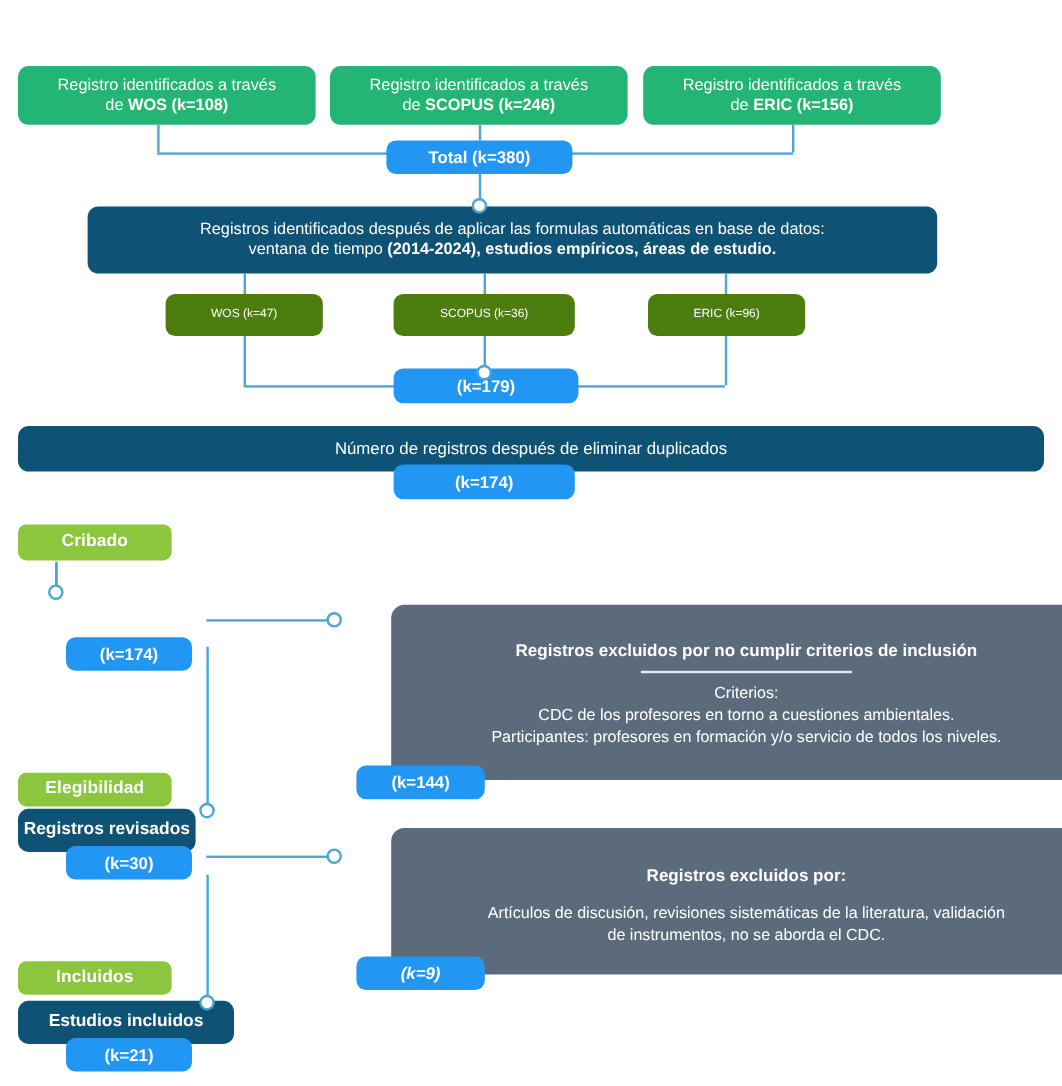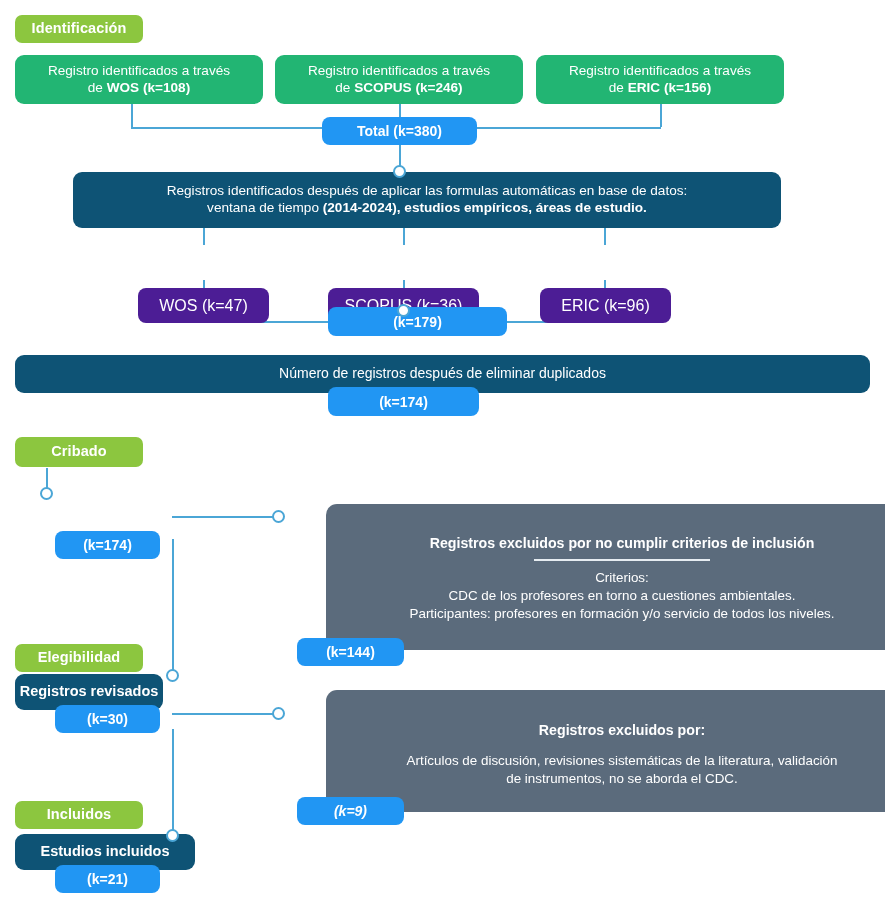--- a/index.html
+++ b/index.html
@@ -46,25 +46,24 @@
   .green {
     background: #22B573;
     border-radius: 9px;
     font-size: 13.6px;
     font-weight: normal;
     padding: 4px 8px;
     z-index: 4;
   }
   .green b { font-weight: bold; }
   .green-sm {
-    background: #4c1d95;
+    background: #4d7c0f;
     border-radius: 8px;
-    font-size: 16px;
+    font-size: 10px;
     z-index: 4;
-    margin-top: 43px;
   }
 
   
   .teal {
     background: #0E5375;
     border-radius: 9px;
     font-size: 13.6px;
     padding: 5px 12px;
     z-index: 4;
   }
@@ -177,21 +176,20 @@
   <div class="dot" style="left:166px; top:829px;"></div>
 
   <div class="ln lnh" style="left:172px; top:516px; width:110px;"></div>
   <div class="dot" style="left:272px; top:510px;"></div>
 
   <div class="ln lnh" style="left:172px; top:713px; width:110px;"></div>
   <div class="dot" style="left:272px; top:707px;"></div>
 
   <div class="ln lnv" style="left:46px; top:468px; height:26px;"></div>
 
-  <div class="node stage" style="left:15px; top:15px; width:128px; height:28px;">Identificación</div>
 
   <div class="node stage" style="left:15px; top:437px; width:128px; height:30px;">Cribado</div>
 
   <div class="node stage" style="left:15px; top:644px; width:128px; height:28px;">Elegibilidad</div>
 
   <div class="node stage" style="left:15px; top:801px; width:128px; height:28px;">Incluidos</div>
 
   <div class="node green" style="left:15px; top:55px; width:248px; height:49px;">
     <span>
       <span>Registro identificados a través</span><br>
@@ -221,21 +219,21 @@
       <span>ventana de tiempo </span><b>(2014-2024), estudios empíricos, áreas de estudio.</b>
     </span>
   </div>
 
   <div class="node green-sm" style="left:138px; top:245px; width:131px; height:35px;">WOS (k=47)</div>
 
   <div class="node green-sm" style="left:328px; top:245px; width:151px; height:35px;">SCOPUS (k=36)</div>
 
   <div class="node green-sm" style="left:540px; top:245px; width:131px; height:35px;">ERIC (k=96)</div>
 
-  <div class="pill" style="left:328px; top:307px; width:179px; height:29px;">(k=179)</div>
+  <div class="pill" style="left:328px; top:307px; width:154px; height:29px;">(k=179)</div>
 
   <div class="node teal" style="left:15px; top:355px; width:855px; height:38px; font-size:14px;">Número de registros después de eliminar duplicados</div>
 
   <div class="pill" style="left:328px; top:387px; width:151px; height:29px;">(k=174)</div>
 
 
   <div class="pill" style="left:55px; top:531px; width:105px; height:28px;">(k=174)</div>
 
   <div class="node slate" style="left:278px; top:504px; width:592px; height:146px;">
     <div class="hd">Registros excluidos por no cumplir criterios de inclusión</div>

